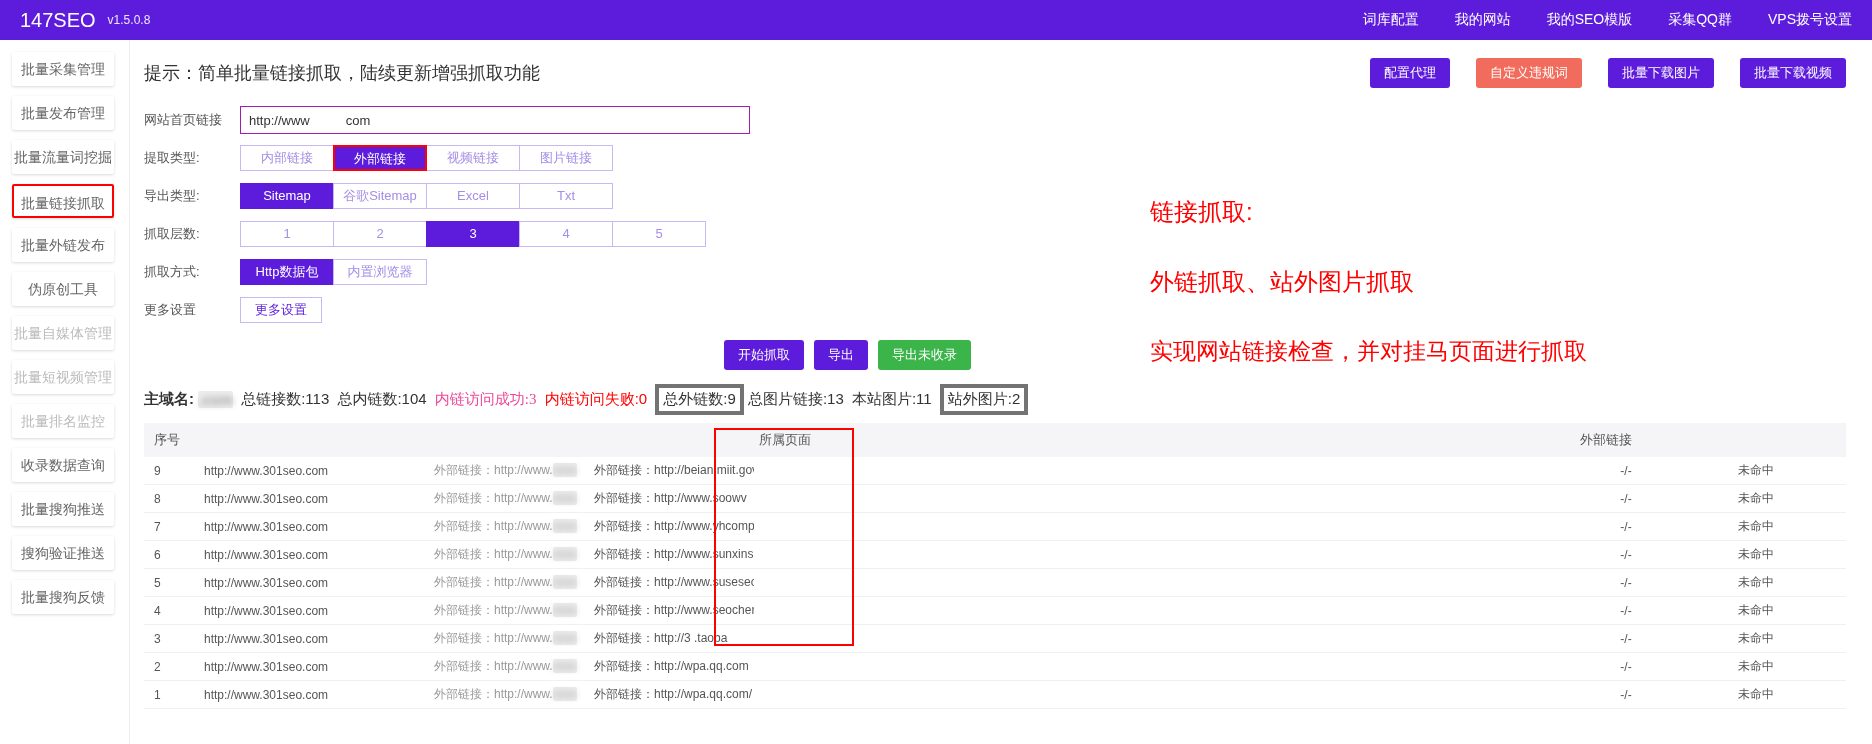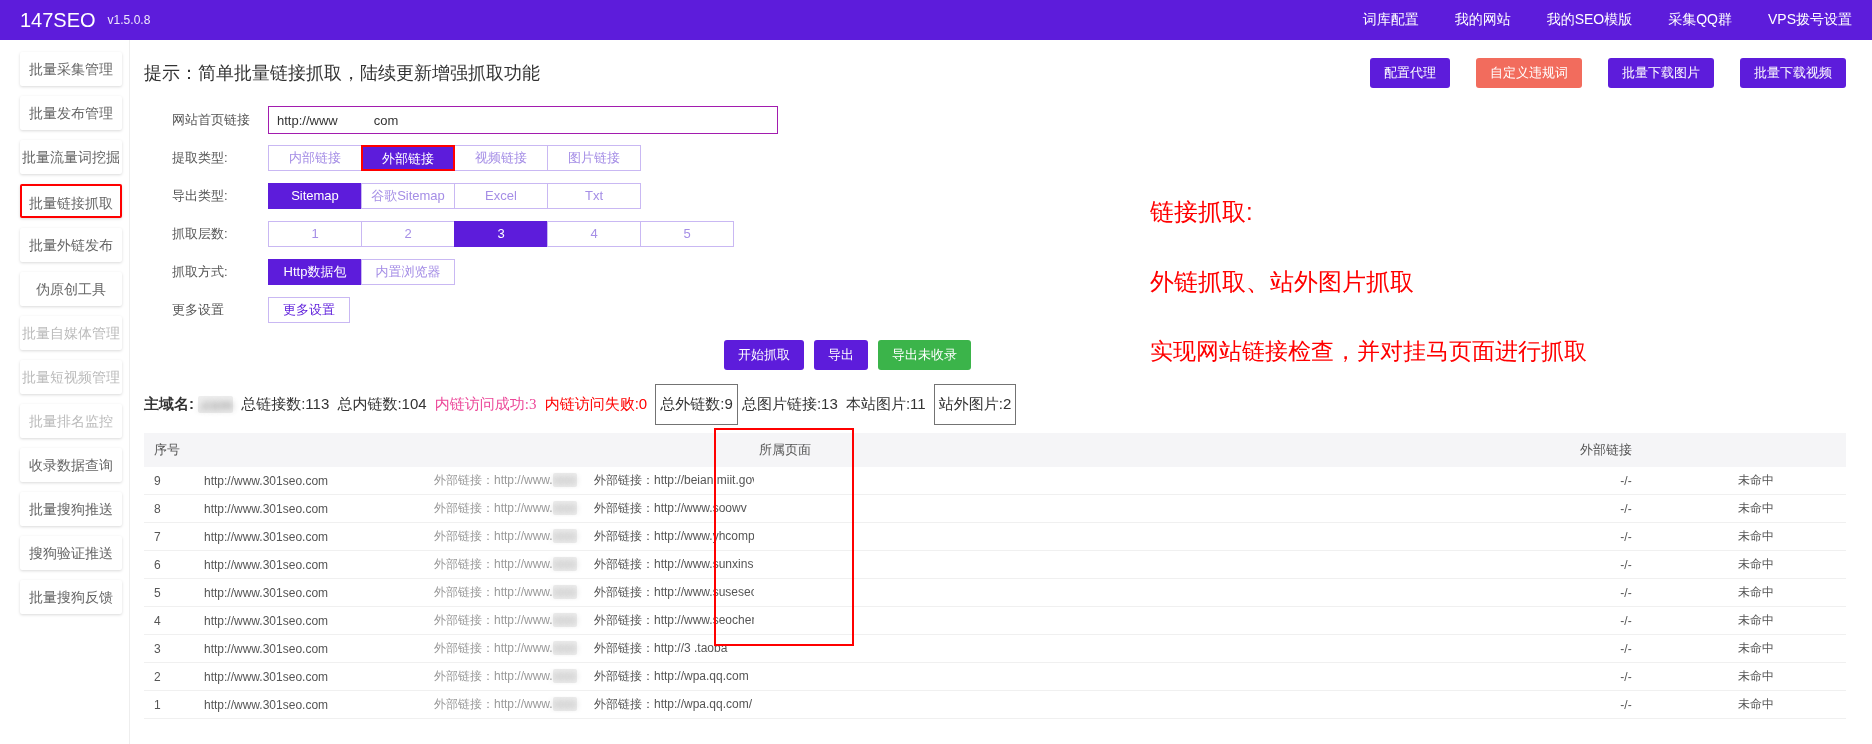--- a/index.html
+++ b/index.html
@@ -7,58 +7,58 @@
 
 
 .header { background: #5d1cdb; color: #fff; height: 40px; display: flex; align-items: center; padding: 0 20px; }
 .header .brand { font-size: 20px; font-weight: 400; margin-right: 12px; text-align: center; }
 .header .version { font-size: 12px; opacity: 0.9; }
 .header .nav { margin-left: auto; display: flex; gap: 36px; }
 .header .nav a { color: #fff; font-size: 14px; cursor: pointer; }
 
 
 .body-wrap { display: flex; height: calc(100% - 40px); }
-.sidebar { width: 130px; padding: 12px 10px 0 20px; border-right: 1px solid #eee; }
+.sidebar { width: 130px; padding: 12px 10px 0 12px; border-right: 1px solid #eee; }
 .sidebar .sitem { display: inline-block; width: 102px; height: 34px; line-height: 34px; text-align: center; font-size: 14px; color: #666; background: #fff; box-shadow: 0 1px 3px rgba(0,0,0,0.15); margin-bottom: 10px; cursor: pointer; border-radius: 2px; }
 .sidebar .sitem.disabled { color: #bbb; }
 .sidebar .sitem.active { border: 2px solid #ff0000; color: #666; }
 
 .main { flex: 1; padding: 18px 26px 0 14px; position: relative; overflow: hidden; }
 
 
 .tip-row { display: flex; align-items: center; margin-bottom: 18px; }
 .tip { font-size: 18px; color: #333; }
 .tip-actions { margin-left: auto; display: flex; gap: 26px; }
 .btn { padding: 6px 14px; border-radius: 3px; color: #fff; font-size: 13px; border: none; cursor: pointer; }
 .btn.purple { background: #5d1cdb; }
 .btn.red { background: #f26c5d; }
 .btn.green { background: #3bb44a; }
 
 
-.form-row { display: flex; align-items: center; margin-bottom: 10px; min-height: 28px; margin-left: 28px; }
+.form-row { display: flex; align-items: center; margin-bottom: 10px; min-height: 28px; }
 .form-row .label { width: 96px; font-size: 13px; color: #555; }
 .url-input { width: 510px; height: 28px; border: 1px solid #a21caf; padding: 0 8px; font-size: 13px; color: #333; }
 .opt-group { display: flex; gap: 0; }
 .opt { width: 94px; height: 26px; line-height: 24px; text-align: center; font-size: 13px; border: 1px solid #5d1cdb; color: #5d1cdb; cursor: pointer; background: #fff; margin-right: 0; }
 .opt + .opt { margin-left: -1px; }
 .opt.selected { background: #5d1cdb; color: #fff; }
 .opt.light { border-color: #c9b8f3; color: #a58ee6; }
 .opt-highlight { border: 2px solid #ff0000 !important; position: relative; z-index: 2; }
 .more-link { color: #5d1cdb; font-size: 13px; border: 1px solid #c9b8f3; padding: 3px 14px; cursor: pointer; }
 
 
 .action-row { display: flex; gap: 10px; margin: 16px 0 14px 580px; }
 
 
 .stats { font-size: 15px; color: #333; margin-bottom: 8px; display: flex; align-items: center; flex-wrap: wrap; }
 .stats .bold { font-weight: 700; }
 .stats span { margin-right: 4px; }
 .stats .green { color: #ec4899; font-family: Liberation Serif, serif; }
 .stats .red { color: #ff0000; }
-.stats .box-red { border: 1px solid #737373; padding: 10px 4px; }
+.stats .box-red { border: 4px solid #737373; padding: 2px 4px; }
 
 
 .table-head { display: flex; background: #f5f5f7; padding: 8px 0; font-size: 13px; color: #555; }
 .col-seq { width: 60px; padding-left: 10px; }
 .col-page { flex: 1; text-align: center; }
 .col-ext { width: 480px; text-align: center; }
 .table-body { }
 .trow { display: flex; align-items: center; font-size: 12px; color: #555; padding: 5px 0; border-bottom: 1px solid #f0f0f0; }
 .trow .c1 { width: 60px; padding-left: 10px; }
 .trow .c2 { width: 230px; overflow: hidden; white-space: nowrap; }

